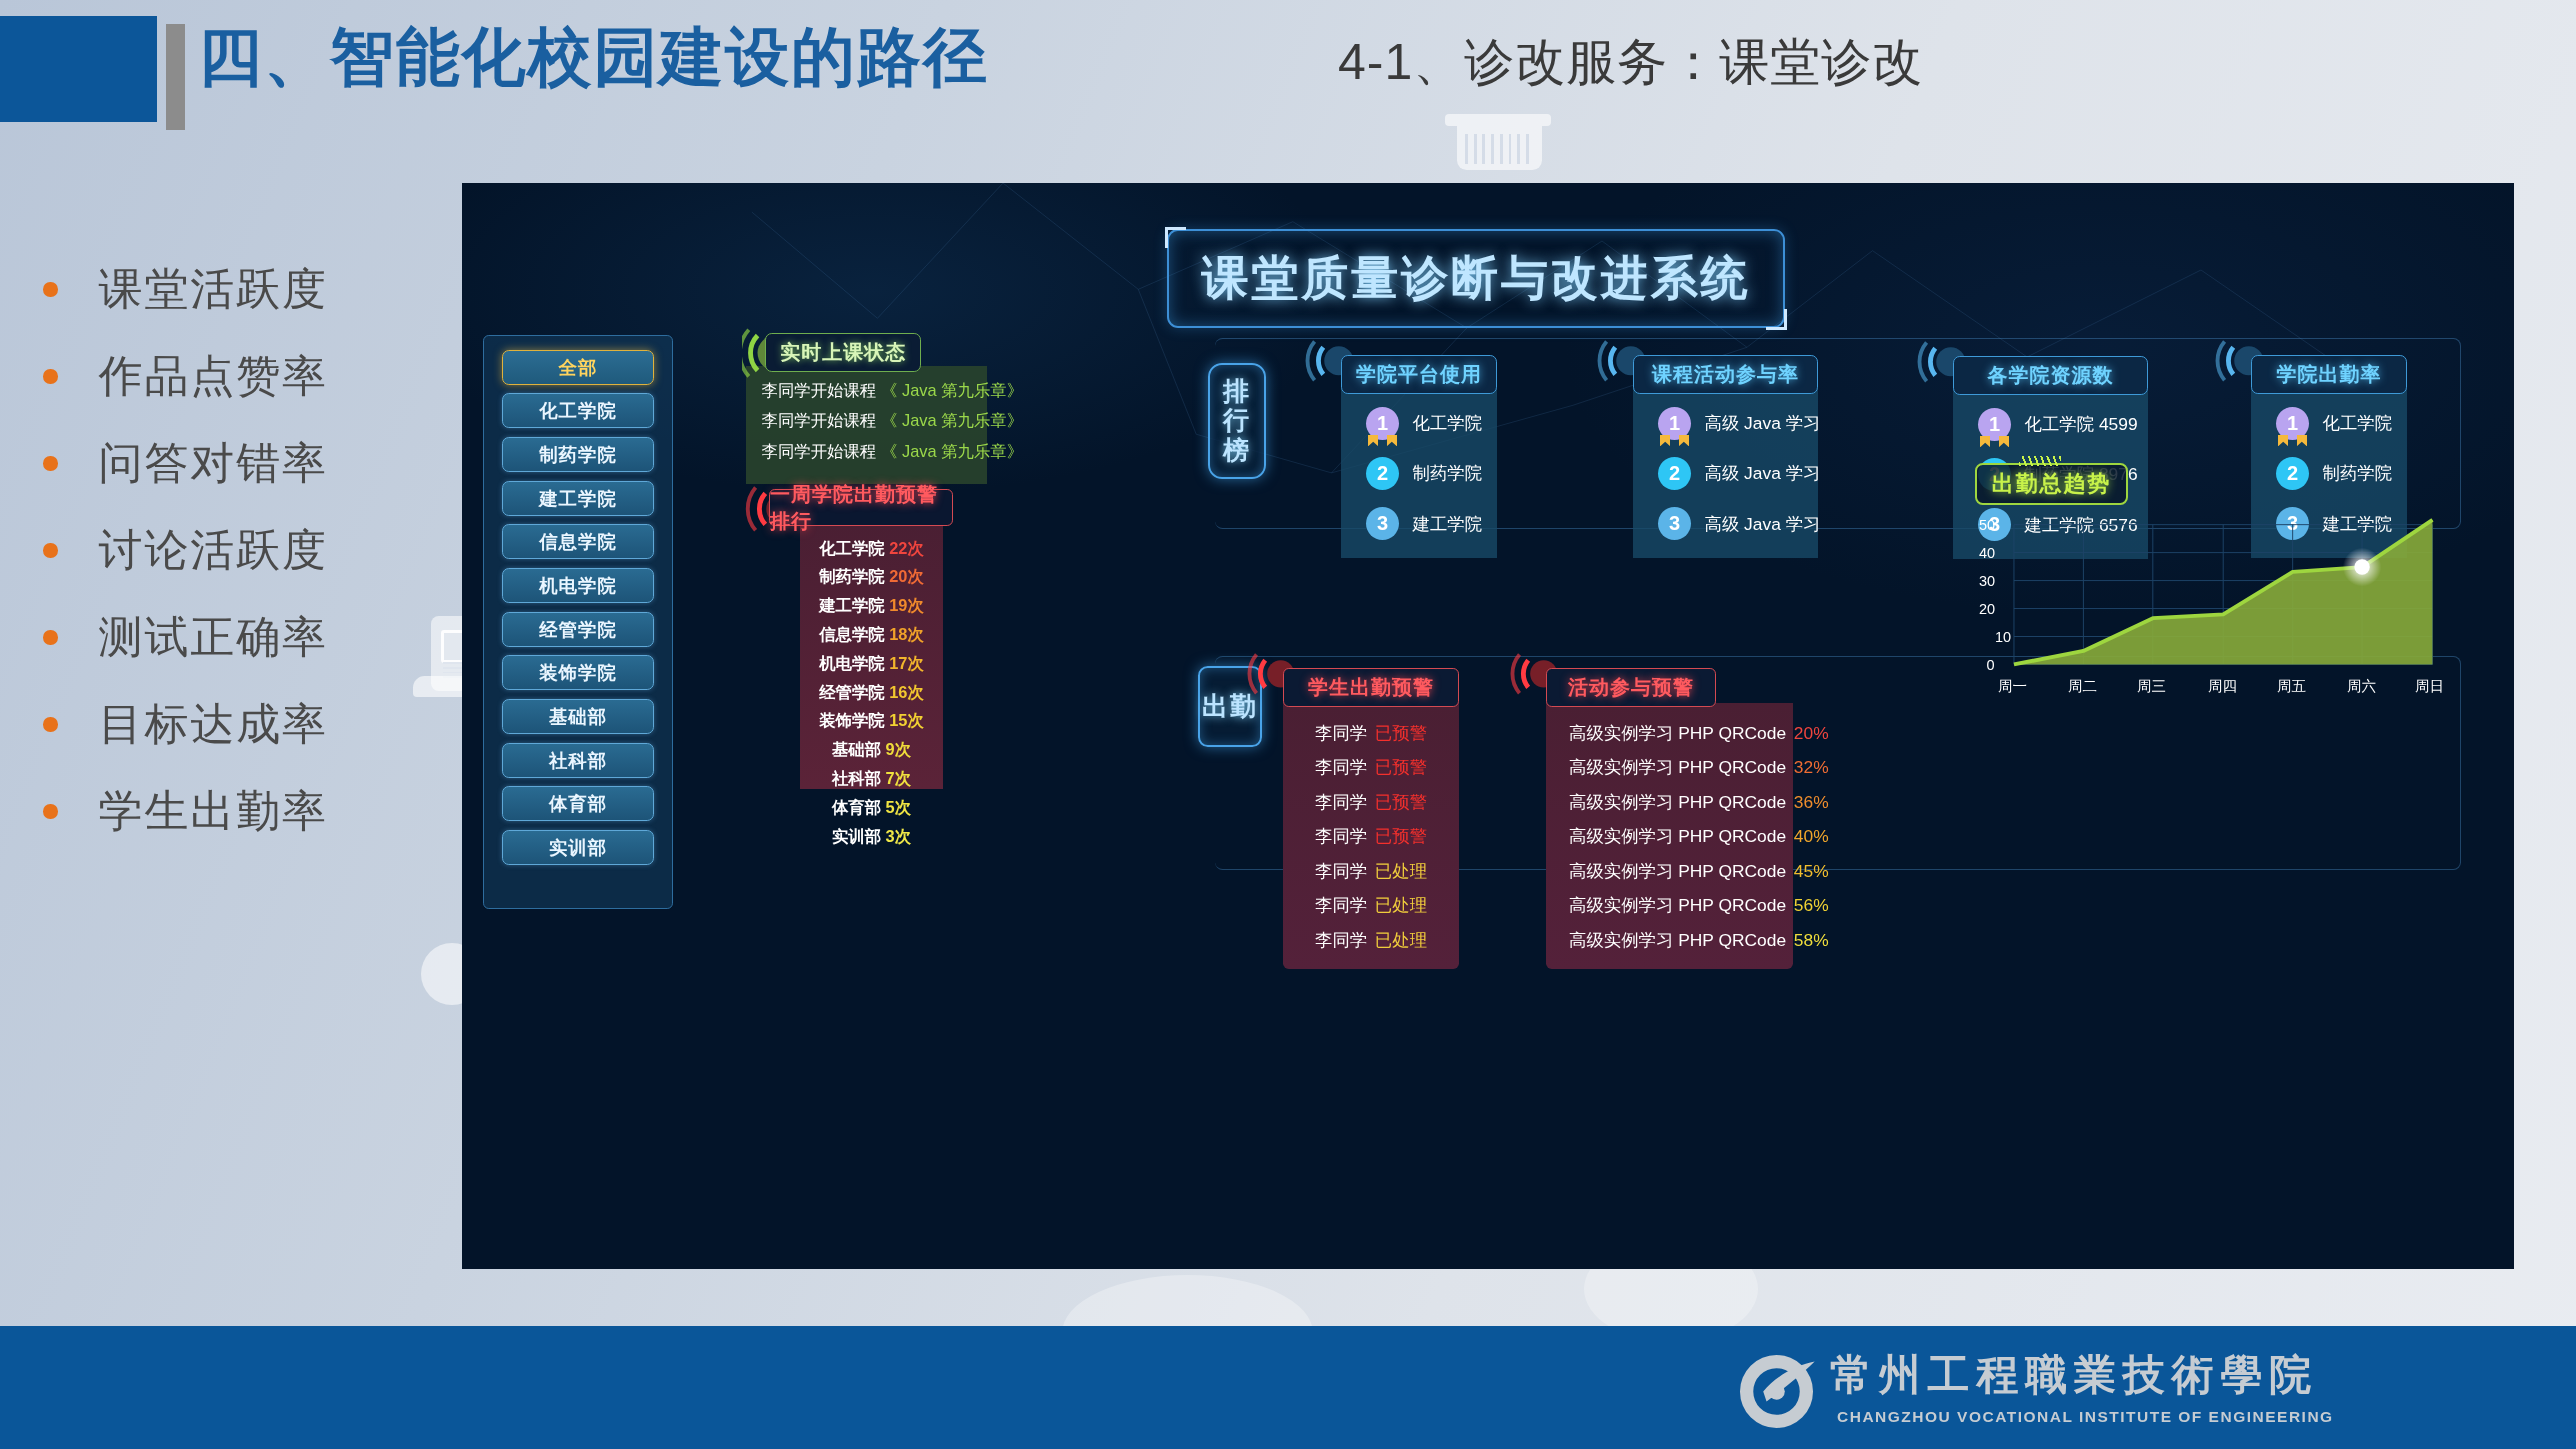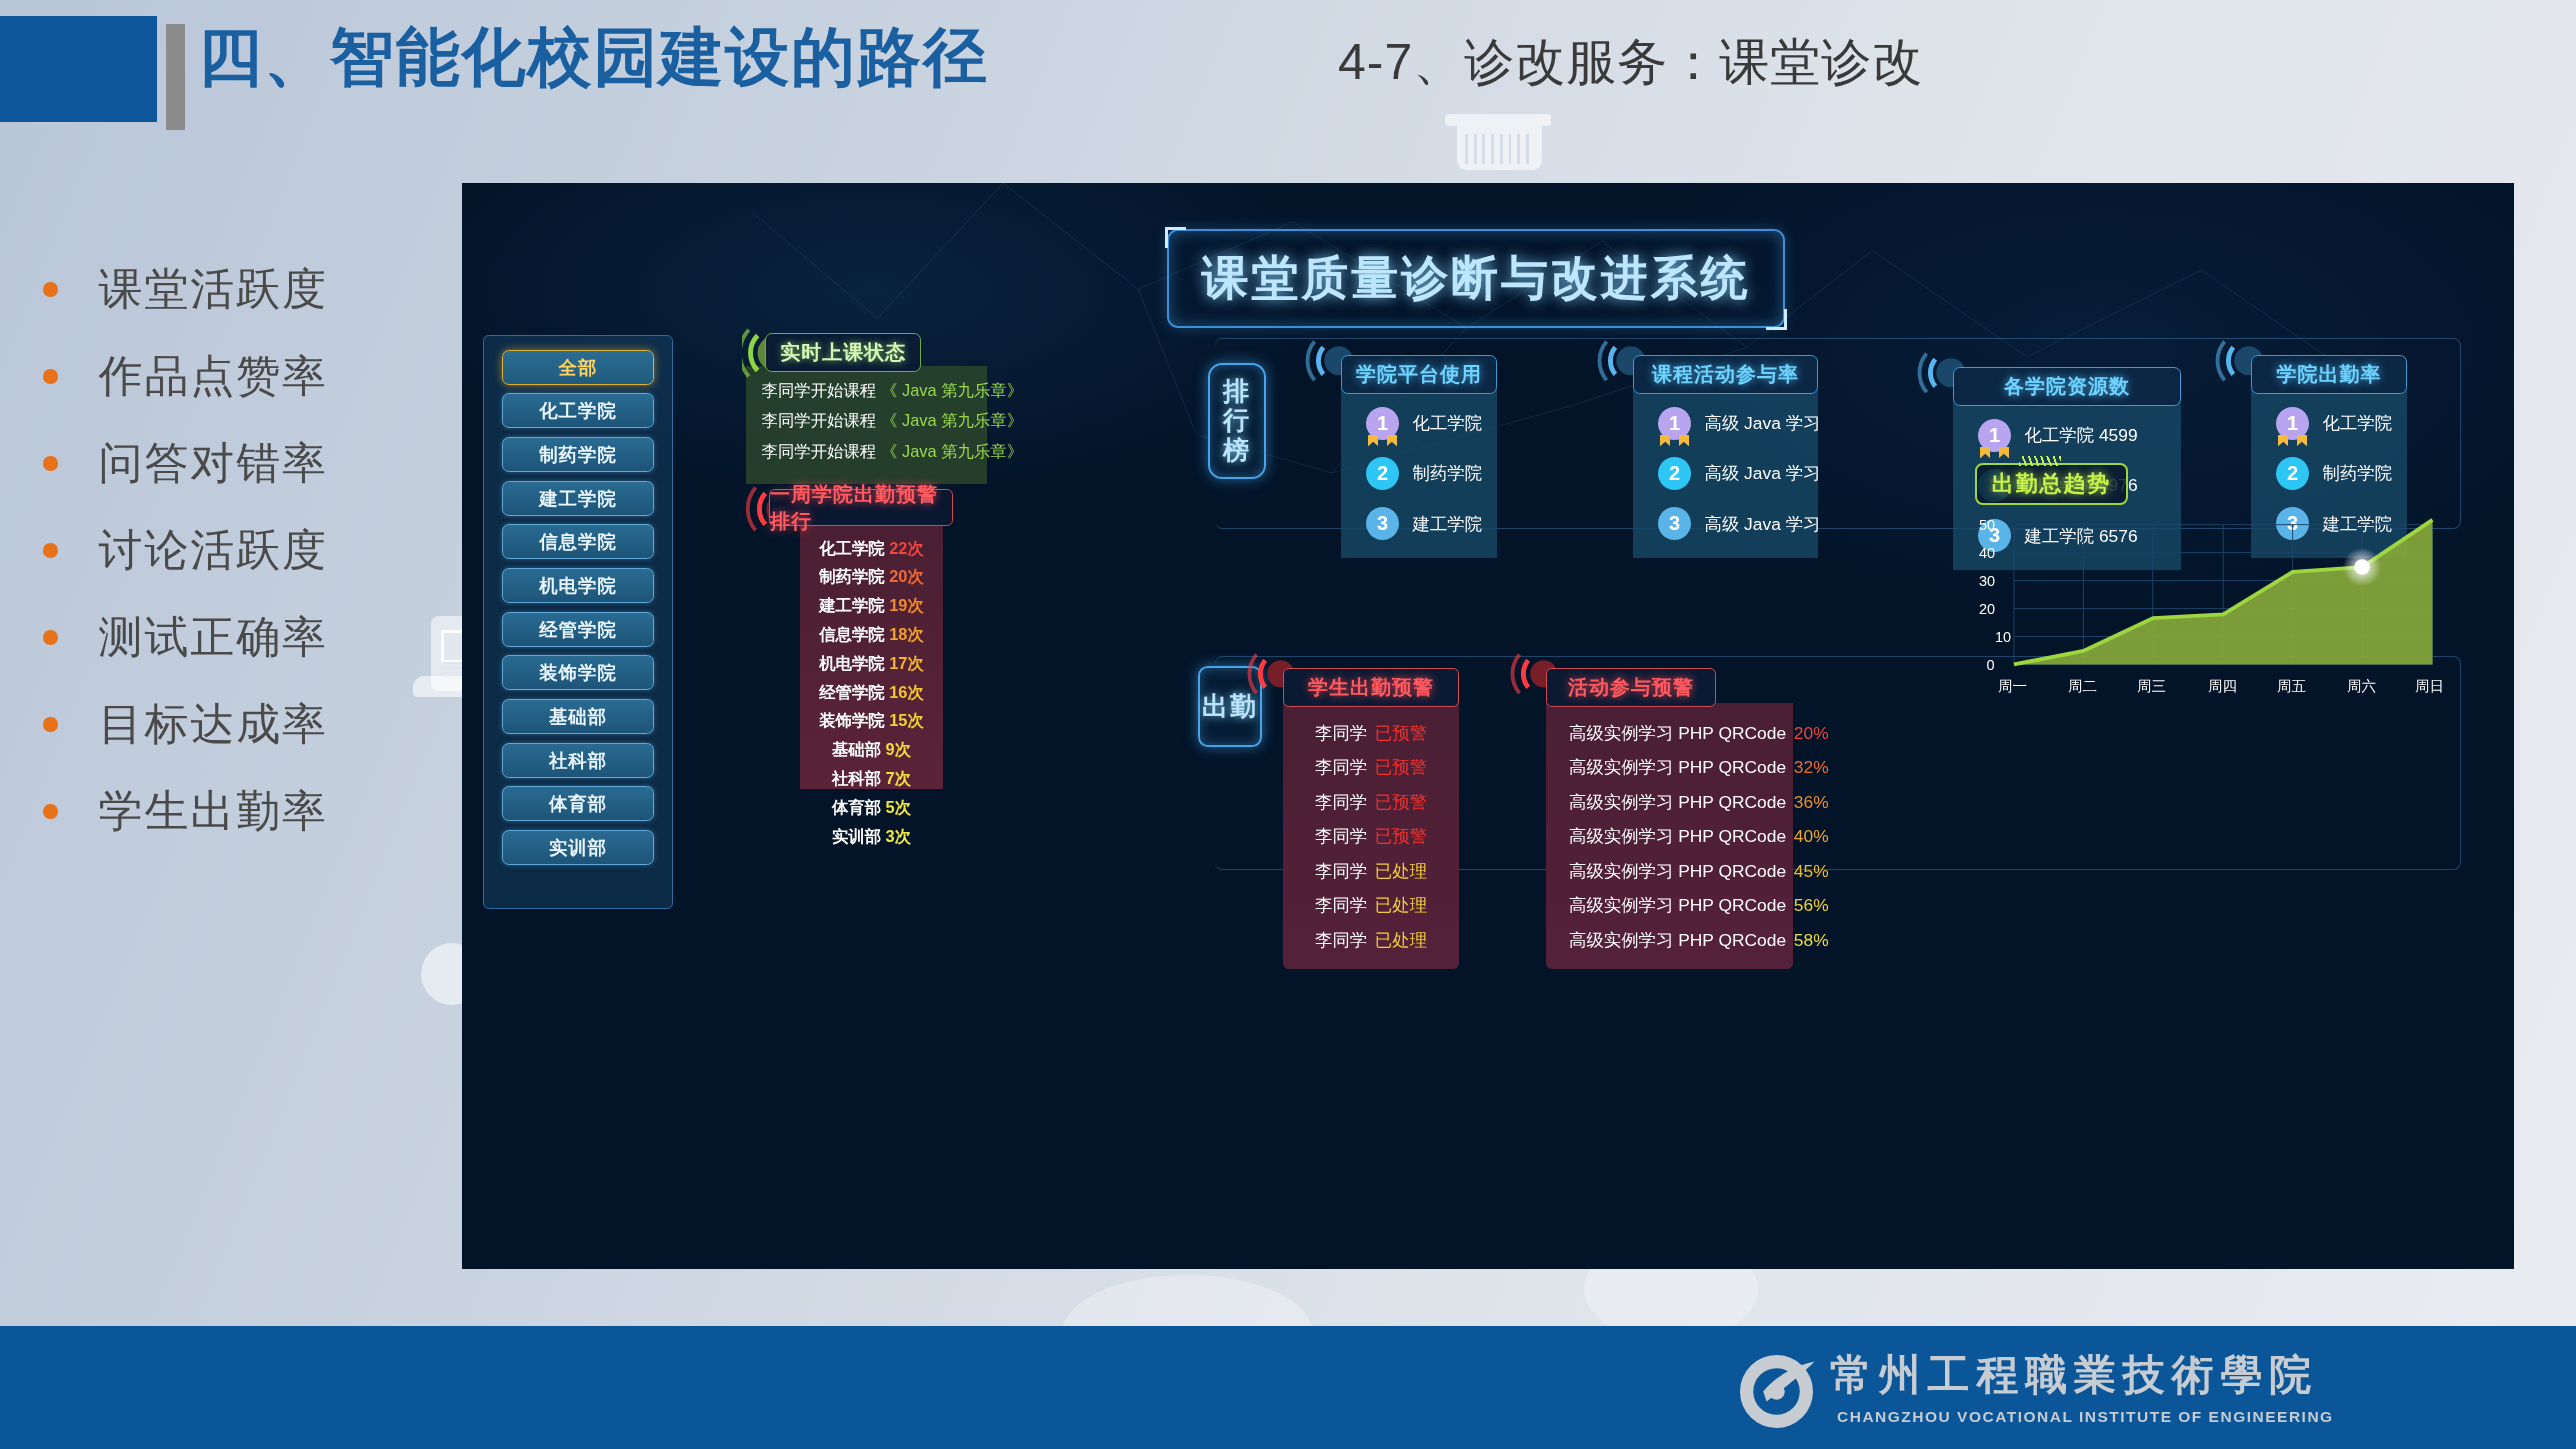--- a/index.html
+++ b/index.html
@@ -167,21 +167,21 @@
 <div class="wm-doc-base"></div>
 <div class="wm wm-circle"></div>
 <div class="wm-cart-h"></div>
 <div class="wm wm-cart"></div>
 <div class="wm-blob1"></div>
 <div class="wm-blob2"></div>
 
 <div class="hdr-block"></div>
 <div class="hdr-bar"></div>
 <div class="hdr-title">四、智能化校园建设的路径</div>
-<div class="hdr-sub">4-7、诊改服务：课堂诊改</div>
+<div class="hdr-sub">4-1、诊改服务：课堂诊改</div>
 
 <div class="bullets">
   <div class="bullet">
       <span class="dot"></span>
       <span class="txt">课堂活跃度</span>
     </div>
   <div class="bullet">
       <span class="dot"></span>
       <span class="txt">作品点赞率</span>
     </div>
@@ -362,21 +362,21 @@
         </div>
       <div class="rrow">
           <span class="medal m3">
             <b>3</b>
           </span>
           <span class="lbl">高级 Java 学习</span>
         </div>
     </div>
   </div>
 
-  <div class="rcard" style="left:1491px;top:184px;width:228px;">
+  <div class="rcard" style="left:1491px;top:173px;width:195px;">
     <svg width="60" height="60" style="position:absolute;left:-39px;top:-29px;" viewBox="0 0 62 62">
       <circle cx="38" cy="36" r="15" fill="#1b4a6e" opacity=".95"></circle>
       <path d="M22 50 A22 22 0 0 1 22 22" stroke="#58b6ef" stroke-width="5" fill="none"></path>
       <path d="M13 56 A31 31 0 0 1 13 16" stroke="#58b6ef" stroke-width="4" fill="none" opacity=".55"></path>
     </svg>
     <div class="hd">
         <span>各学院资源数</span>
       </div>
     <div class="bd">
       <div class="rrow">

